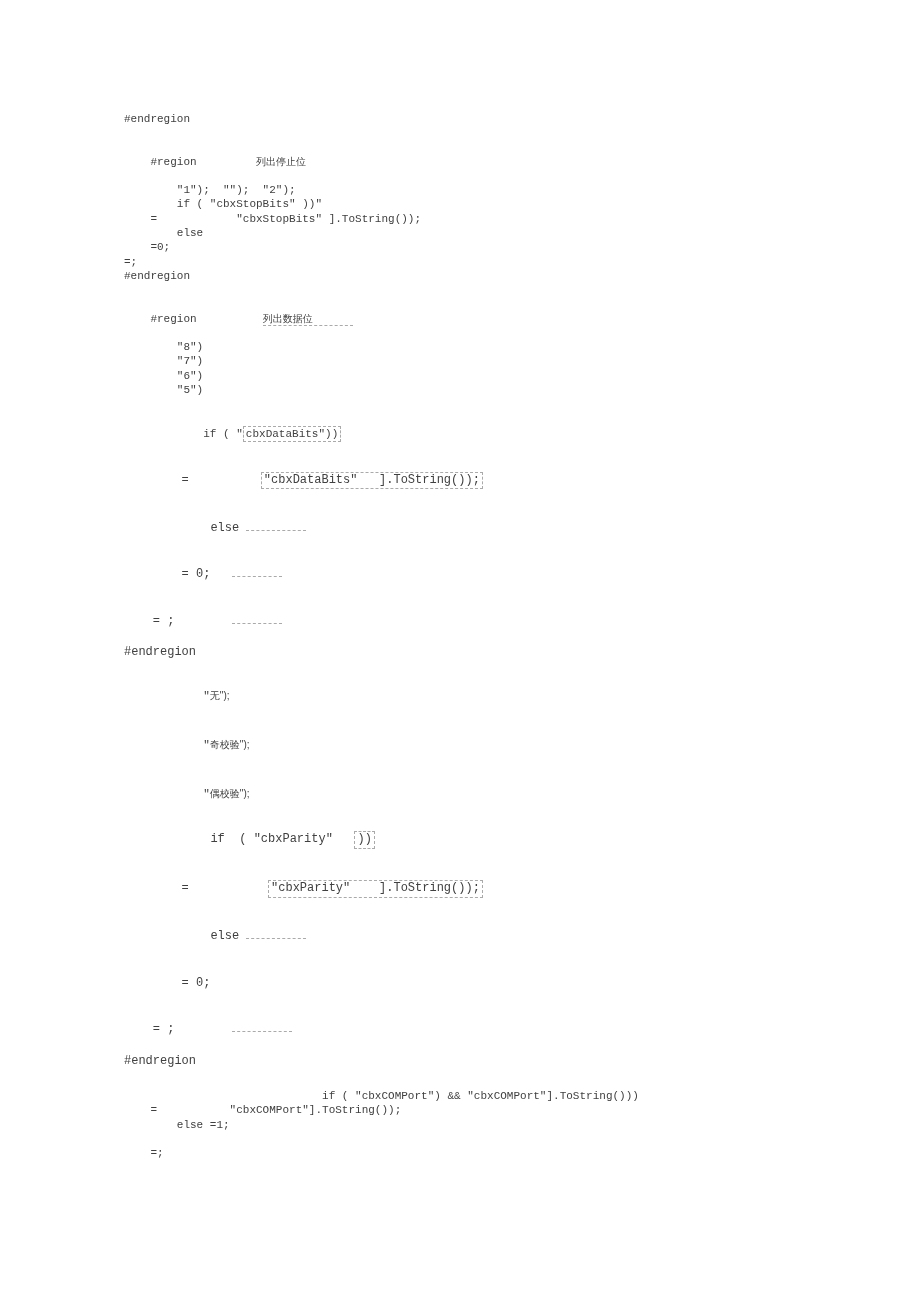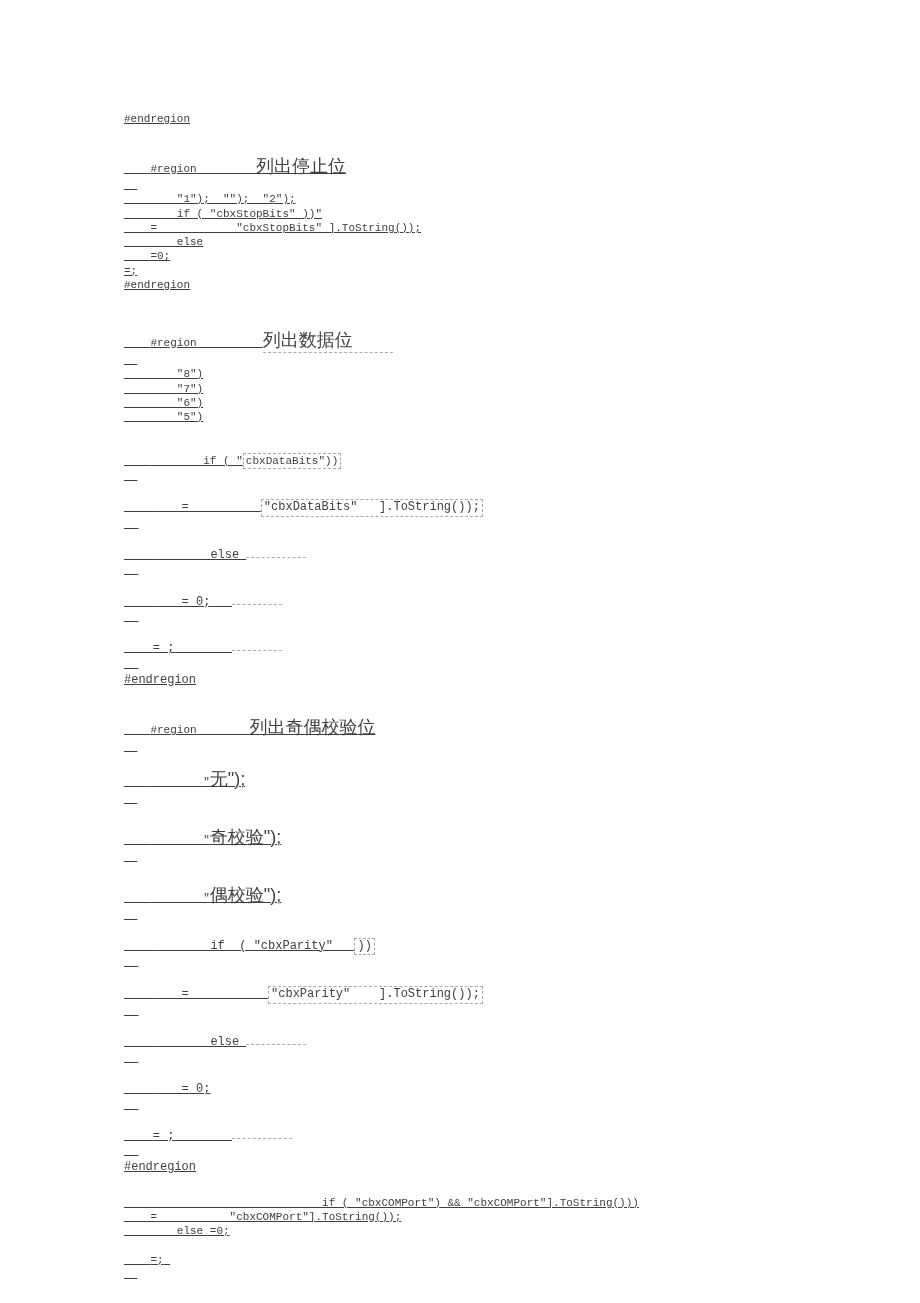--- a/index.html
+++ b/index.html
@@ -11,28 +11,27 @@
   .page {
     padding: 112px 40px 40px 124px;
     font-family: "Courier New", "SimSun", monospace;
     font-size: 11px;
     color: #404040;
     line-height: 1.3;
   }
   .line {
     white-space: pre;
     min-height: 14px;
-    text-decoration: underline;
   }
   .blank {
     height: 14px;
   }
   .cn {
     font-family: "SimSun", "Microsoft YaHei", sans-serif;
-    font-size: 18px;
+    font-size: 10px;
   }
   .mono-big {
     font-family: "Courier New", monospace;
     font-size: 12px;
   }
   .dashed-under {
     border-bottom: 1px dashed #aaa;
     display: inline-block;
   }
   .dashed-box {
@@ -56,21 +55,21 @@
   <div class="line">        if ( "cbxStopBits" ))"</div>
   <div class="line">    =            "cbxStopBits" ].ToString());</div>
   <div class="line">        else</div>
   <div class="line">    =0;</div>
   <div class="line">=;</div>
   <div class="line">#endregion</div>
 
   <div class="blank"></div>
 
   <div class="line">
-    <span>#region</span><span>          </span><span class="cn dashed-under" style="padding-right:40px;margin-top:8px;">列出数据位</span>
+    <span>#region</span><span>          </span><span class="cn dashed-under" style="padding-right:40px;">列出数据位</span>
   </div>
   <div class="line">        "8")</div>
   <div class="line">        "7")</div>
   <div class="line">        "6")</div>
   <div class="line">        "5")</div>
   <div class="blank"></div>
   <div class="line">
     <span>        if ( "</span><span class="dashed-box">cbxDataBits"))</span>
   </div>
   <div class="line mono-big">
@@ -82,23 +81,20 @@
   <div class="line mono-big">
     <span>    = 0;</span><span>   </span><span class="dashed-under" style="width:50px;"></span>
   </div>
   <div class="line mono-big">
     <span>= ;</span><span>        </span><span class="dashed-under" style="width:50px;"></span>
   </div>
   <div class="line mono-big">#endregion</div>
 
   <div class="blank"></div>
 
-  <div class="line">
-    <span>#region</span><span>        </span><span class="cn">列出奇偶校验位</span>
-  </div>
   <div class="line">
     <span>        "</span><span class="cn">无");</span>
   </div>
   <div style="height:6px;"></div>
   <div class="line">
     <span>        "</span><span class="cn">奇校验");</span>
   </div>
   <div style="height:6px;"></div>
   <div class="line">
     <span>        "</span><span class="cn">偶校验");</span>
@@ -118,18 +114,18 @@
   <div class="line mono-big">
     <span>= ;</span><span>        </span><span class="dashed-under" style="width:60px;"></span>
   </div>
   <div class="line mono-big">#endregion</div>
 
   <div class="blank"></div>
 
   <div style="height:6px;"></div>
   <div class="line">                              if ( "cbxCOMPort") &amp;&amp; "cbxCOMPort"].ToString()))</div>
   <div class="line">    =           "cbxCOMPort"].ToString());</div>
-  <div class="line">        else =0;</div>
+  <div class="line">        else =1;</div>
   <div class="line">
     <span>=;</span><span> </span>
   </div>
 
 </div>
 
 </body></html>

